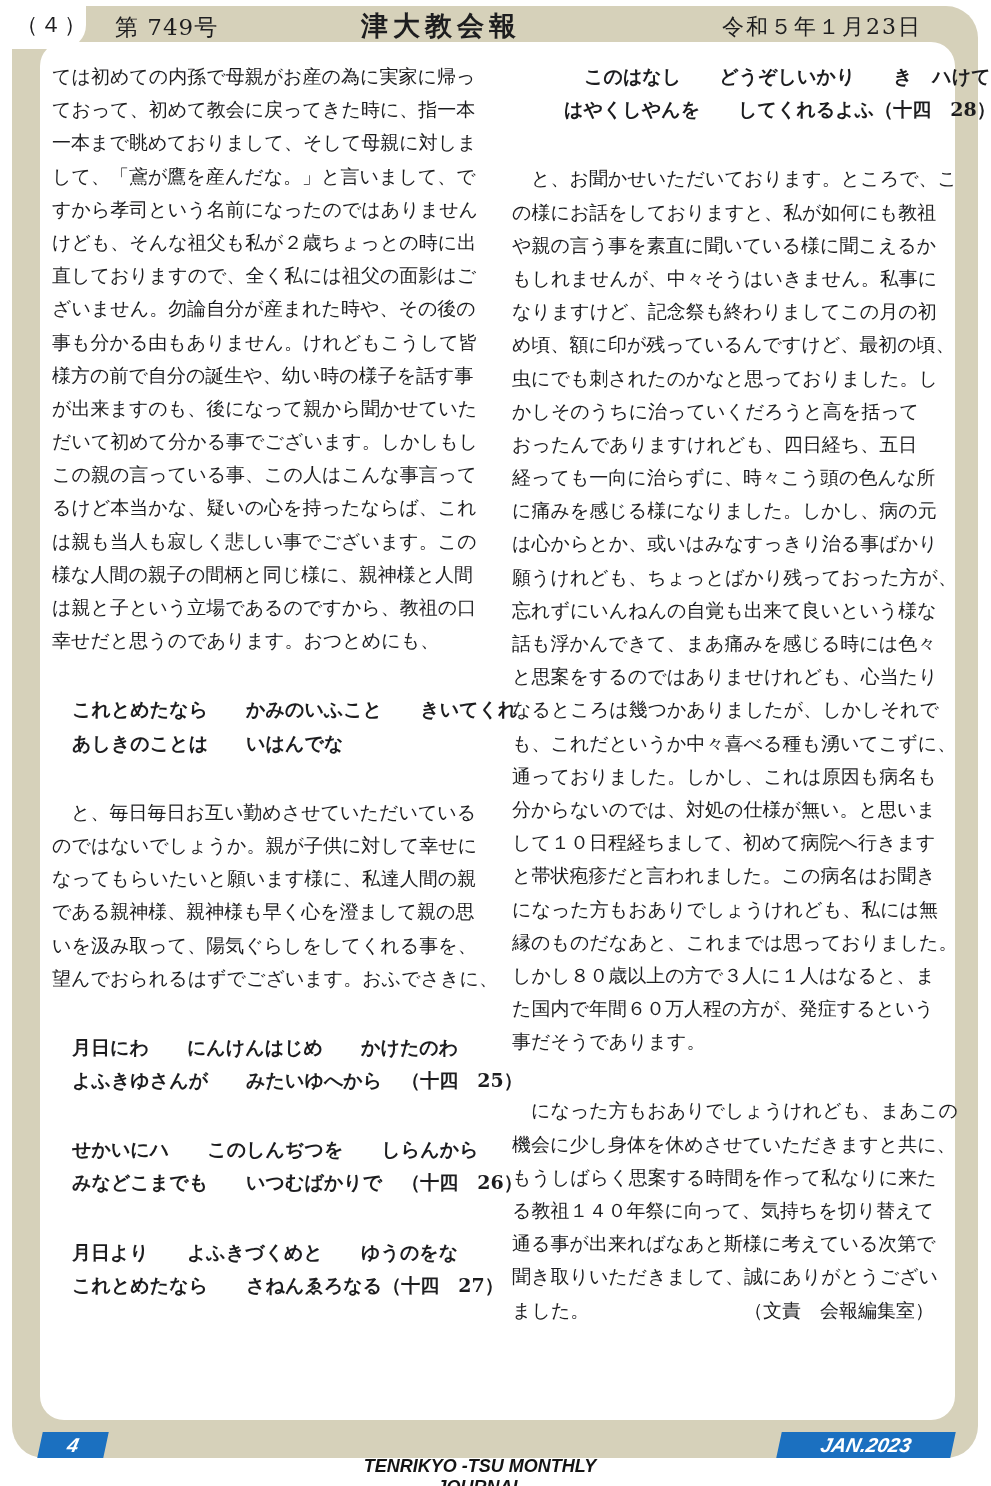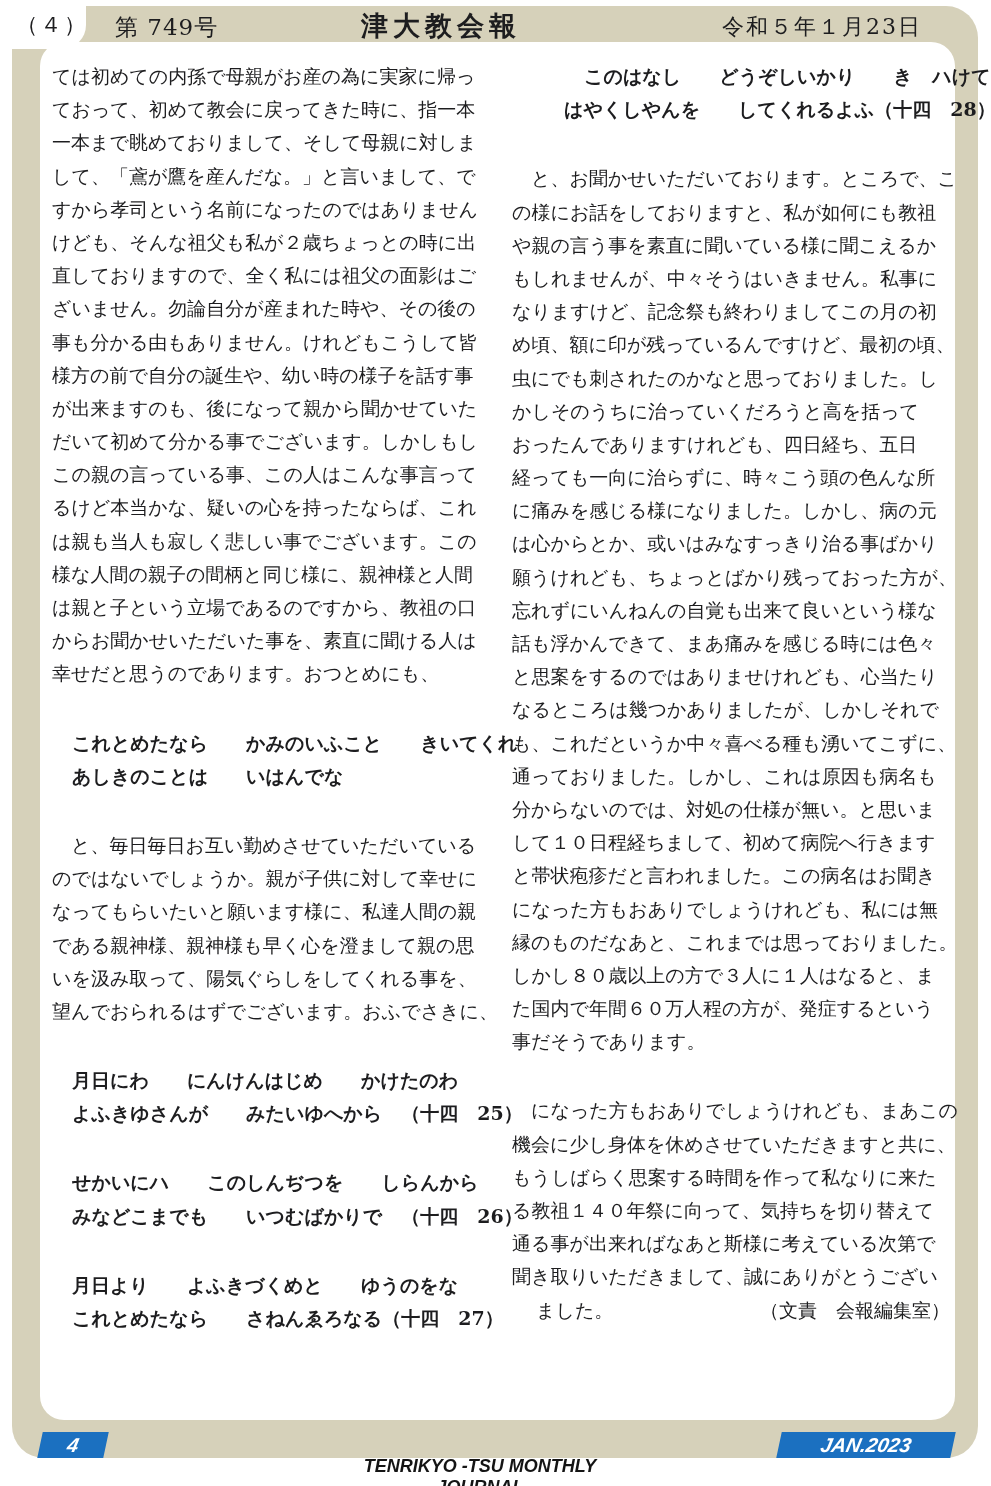--- a/index.html
+++ b/index.html
@@ -27,21 +27,21 @@
   
   .col{position:absolute;top:60px;}
   .col-left{left:52px;width:438px;}
   .col-right{left:512px;width:442px;}
   .line{height:33.2px;line-height:33.2px;font-size:19px;white-space:nowrap;overflow:visible;}
   .line.gap{height:36px;}
   .line.poem{font-weight:bold;padding-left:20px;}
   .line.poem-right{font-weight:bold;text-align:right;padding-right:30px;}
   .line.poem-r1{font-weight:bold;padding-left:72px;}
   .line.poem-r2{font-weight:bold;padding-left:52px;}
-  .line.split{display:flex;justify-content:space-between;padding-right:4px;white-space:normal;margin-left:24px;}
+  .line.split{display:flex;justify-content:space-between;padding-right:20px;white-space:normal;}
   
   .ftr-badge{position:absolute;height:26px;color:#ffffff;
     font-family:"Liberation Sans","DejaVu Sans",sans-serif;
     font-style:italic;font-weight:bold;text-align:center;line-height:26px;
     transform:skewX(-12deg);}
   .ftr-num{left:40px;top:1432px;width:66px;font-size:20px;}
   .ftr-date{left:779px;top:1432px;width:174px;font-size:20px;}
   .ftr-no{position:absolute;left:131px;top:1510px;font-size:21px;font-style:italic;font-weight:bold;
     font-family:"Liberation Sans","DejaVu Sans",sans-serif;color:#ec4899;}
   .ftr-journal{position:absolute;left:330px;top:1436px;width:300px;text-align:center;
@@ -73,21 +73,20 @@
       <div class="line">ざいません。勿論自分が産まれた時や、その後の</div>
       <div class="line">事も分かる由もありません。けれどもこうして皆</div>
       <div class="line">様方の前で自分の誕生や、幼い時の様子を話す事</div>
       <div class="line">が出来ますのも、後になって親から聞かせていた</div>
       <div class="line">だいて初めて分かる事でございます。しかしもし</div>
       <div class="line">この親の言っている事、この人はこんな事言って</div>
       <div class="line">るけど本当かな、疑いの心を持ったならば、これ</div>
       <div class="line">は親も当人も寂しく悲しい事でございます。この</div>
       <div class="line">様な人間の親子の間柄と同じ様に、親神様と人間</div>
       <div class="line">は親と子という立場であるのですから、教祖の口</div>
-      <div class="line">からお聞かせいただいた事を、素直に聞ける人は</div>
       <div class="line">幸せだと思うのであります。おつとめにも、</div>
       <div class="line gap"></div>
       <div class="line poem">これとめたなら　　かみのいふこと　　きいてくれ</div>
       <div class="line poem">あしきのことは　　いはんでな</div>
       <div class="line gap"></div>
       <div class="line">　と、毎日毎日お互い勤めさせていただいている</div>
       <div class="line">のではないでしょうか。親が子供に対して幸せに</div>
       <div class="line">なってもらいたいと願います様に、私達人間の親</div>
       <div class="line">である親神様、親神様も早く心を澄まして親の思</div>
       <div class="line">いを汲み取って、陽気ぐらしをしてくれる事を、</div>

